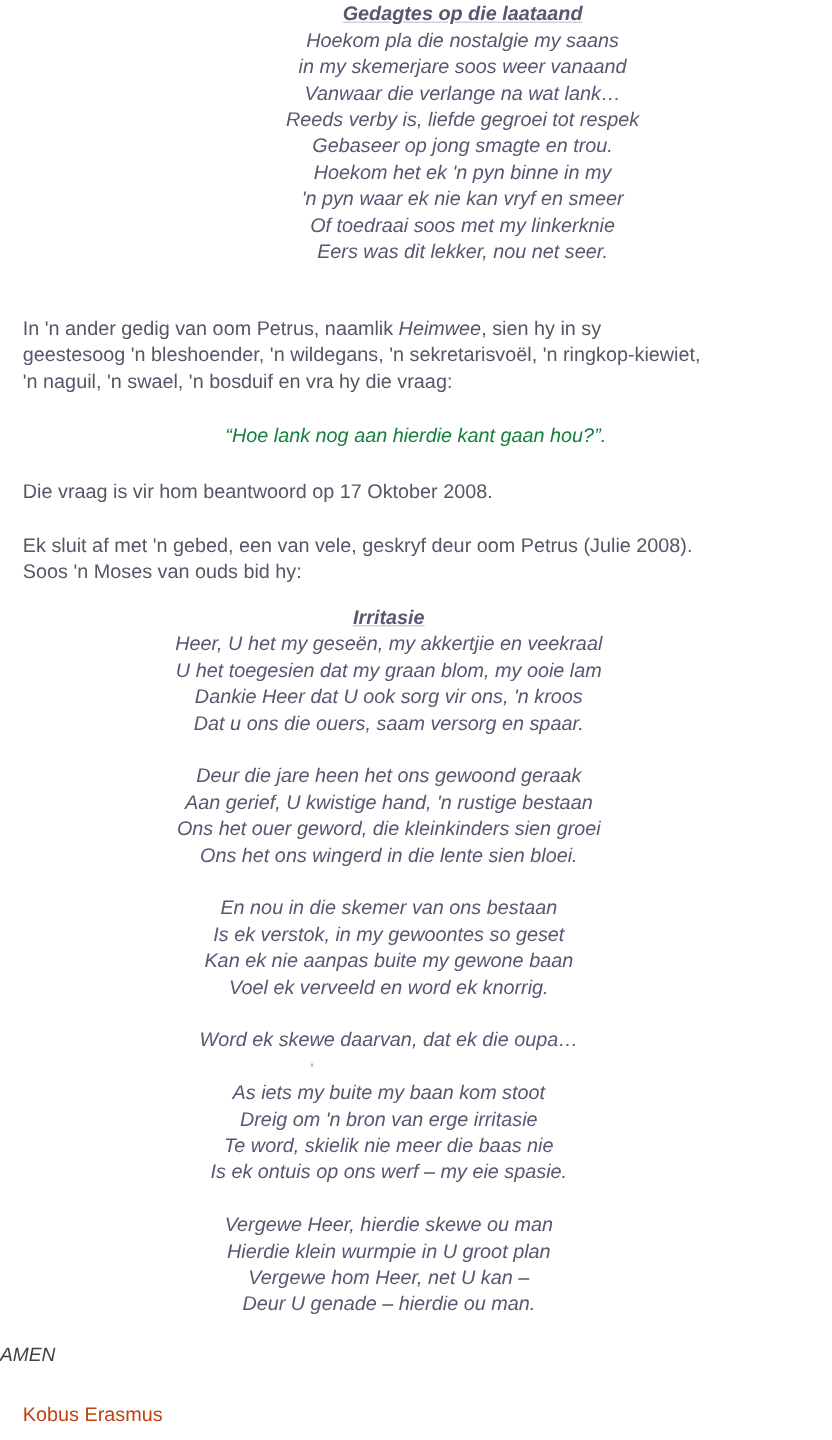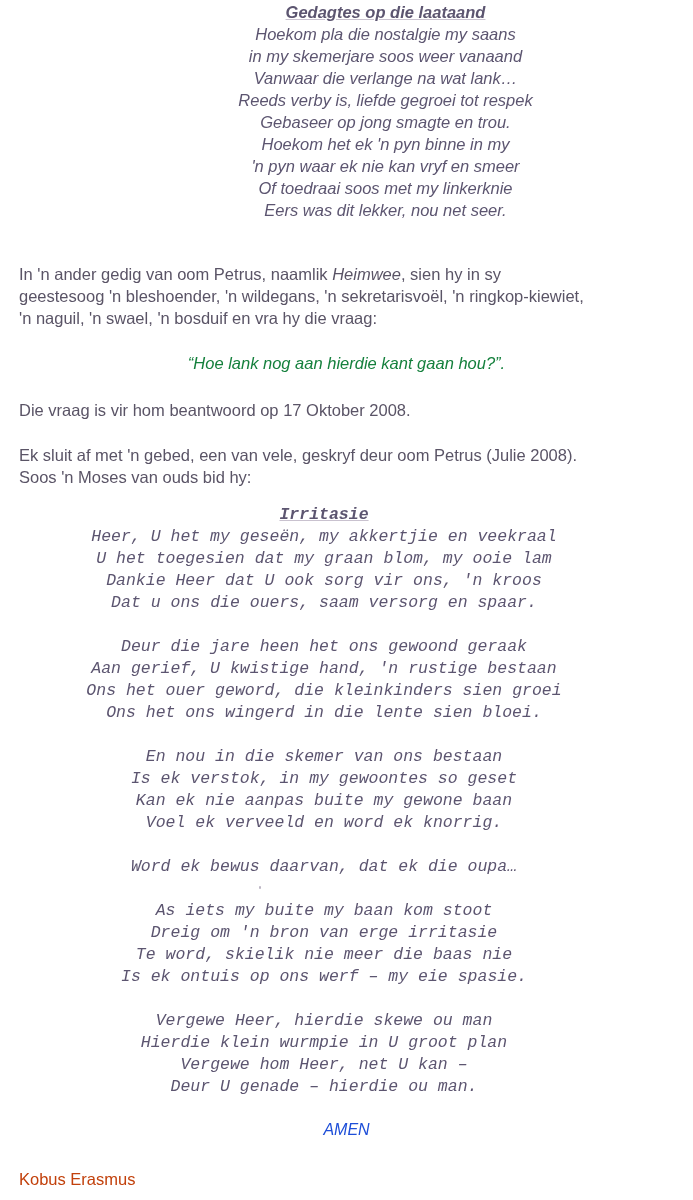--- a/index.html
+++ b/index.html
@@ -47,24 +47,24 @@
     .prose em { font-style: italic; }
     .quote {
       position: absolute;
       left: 0; width: 693px;
       text-align: center;
       font-style: italic;
       font-size: 16.5px;
       color: #15803d;
     }
     #poem1 { position: absolute; left: 0; width: 693px; top: 1px; padding-left: 39px; }
-    #poem2 { position: absolute; left: 0; width: 648px; top: 504px; font-family: Liberation Mono, monospace; }
+    #poem2 { position: absolute; left: 0; width: 648px; top: 504px; }
     .amen {
       position: absolute; left: 0; width: 693px; top: 1121px;
-      text-align: center; font-style: italic; font-size: 16px; color: #1d4ed8;
+      text-align: left; font-style: italic; font-size: 16px; color: #404040;
     }
     .sig {
       position: absolute; left: 19px; top: 1170px;
       font-size: 16.5px; color: #c2410c;
     }
     .speck {
       position: absolute; left: 259px; top: 886px;
       width: 2px; height: 3px; background: #bdb6c4; border-radius: 1px;
     }
   </style>
@@ -115,21 +115,21 @@
       <span class="line">Ons het ouer geword, die kleinkinders sien groei</span>
       <span class="line">Ons het ons wingerd in die lente sien bloei.</span>
     </div>
     <div class="stanza">
       <span class="line">En nou in die skemer van ons bestaan</span>
       <span class="line">Is ek verstok, in my gewoontes so geset</span>
       <span class="line">Kan ek nie aanpas buite my gewone baan</span>
       <span class="line">Voel ek verveeld en word ek knorrig.</span>
     </div>
     <div class="stanza">
-      <span class="line">Word ek bewus daarvan, dat ek die oupa…</span>
+      <span class="line">Word ek skewe daarvan, dat ek die oupa…</span>
     </div>
     <div class="stanza">
       <span class="line">As iets my buite my baan kom stoot</span>
       <span class="line">Dreig om 'n bron van erge irritasie</span>
       <span class="line">Te word, skielik nie meer die baas nie</span>
       <span class="line">Is ek ontuis op ons werf – my eie spasie.</span>
     </div>
     <div class="stanza">
       <span class="line">Vergewe Heer, hierdie skewe ou man</span>
       <span class="line">Hierdie klein wurmpie in U groot plan</span>

